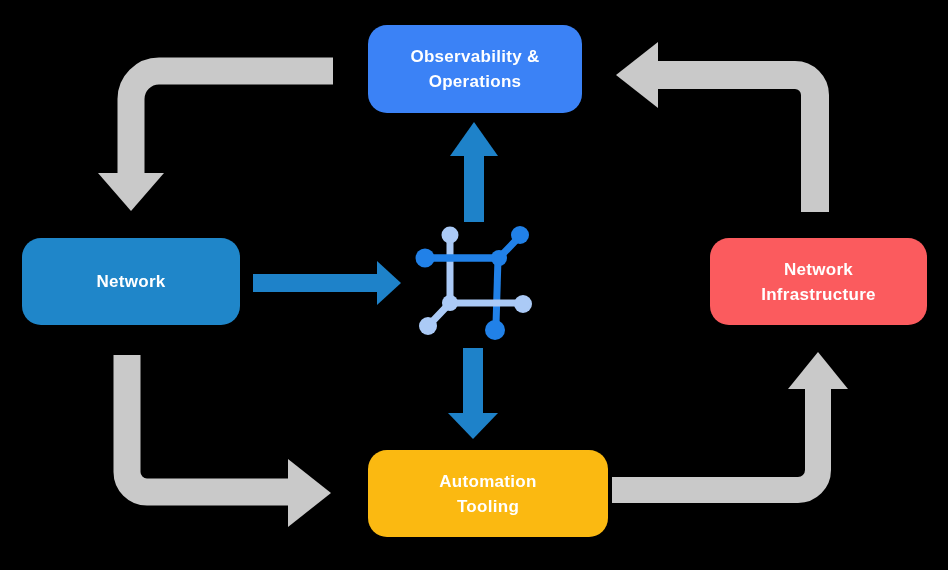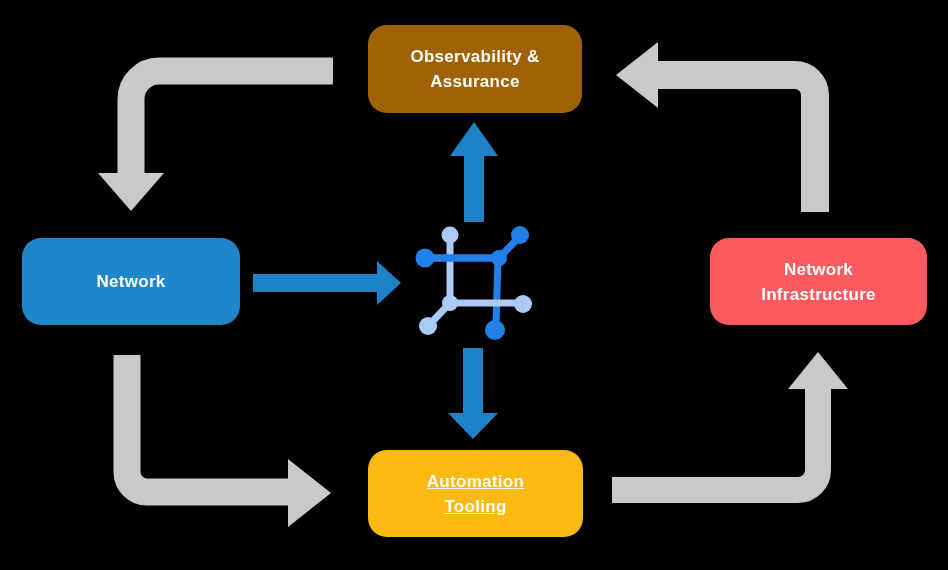--- a/index.html
+++ b/index.html
@@ -30,21 +30,21 @@
     color: #ffffff;
     font-size: 17px;
     font-weight: 700;
     letter-spacing: 0.3px;
     line-height: 25px;
     text-align: center;
   }
   .node-observability { left: 368px; top: 25px;  width: 214px; height: 88px; }
   .node-operations    { left: 22px;  top: 238px; width: 218px; height: 87px; }
   .node-infrastructure{ left: 710px; top: 238px; width: 217px; height: 87px; }
-  .node-automation    { left: 368px; top: 450px; width: 215px; height: 87px; text-decoration: underline; }
+  .node-automation    { left: 368px; top: 450px; width: 240px; height: 87px; }
 </style>
 </head>
 <body style="background: rgb(0, 0, 0);">
 
 <div class="stage">
 
   <svg class="arrow-layer" width="948" height="570" viewBox="0 0 948 570">
 
     <g>
       <path d="M333 71 L159 71 A28 28 0 0 0 131 99 L131 173" fill="none" stroke-width="27" stroke="#C9C9C9"></path>
@@ -98,23 +98,23 @@
 
       <line x1="450" y1="303" x2="522" y2="303" stroke-width="7" stroke="#ABCAF6"></line>
       <circle cx="523" cy="304" r="9" fill="#ABCAF6"></circle>
 
       <circle cx="450" cy="303" r="8" fill="#ABCAF6"></circle>
       <line x1="450" y1="303" x2="430" y2="324" stroke-width="7" stroke="#ABCAF6"></line>
       <circle cx="428" cy="326" r="9" fill="#ABCAF6"></circle>
     </g>
   </svg>
 
-  <div class="node node-observability" style="background: #a16207;">
+  <div class="node node-observability" style="background: #3b82f6;">
     <div>Observability &amp;</div>
-    <div>Assurance</div>
+    <div>Operations</div>
   </div>
 
   <div class="node node-operations" style="background: rgb(31, 134, 201);">
     <div>Network</div>
   </div>
 
   <div class="node node-infrastructure" style="background: rgb(251, 91, 94);">
     <div>Network</div>
     <div>Infrastructure</div>
   </div>

